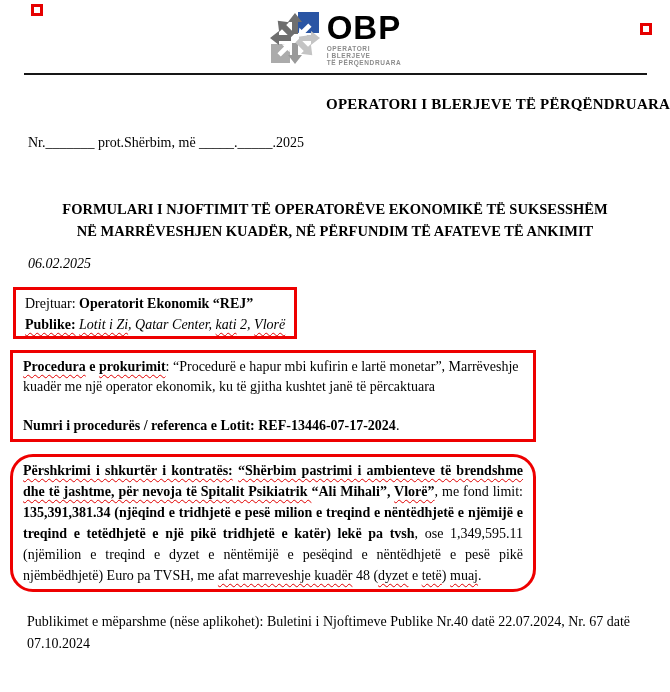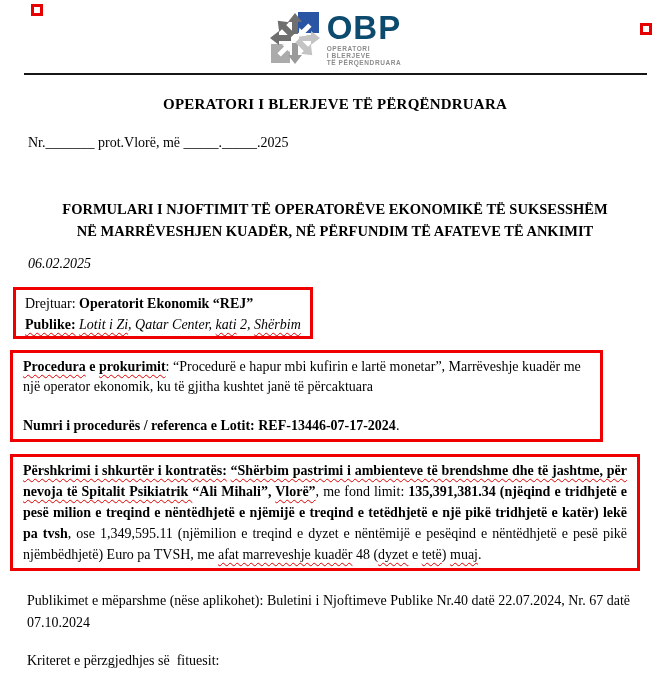--- a/index.html
+++ b/index.html
@@ -4,33 +4,33 @@
 <style>
   html,body{margin:0;padding:0;background:#ffffff;}
   .page{
     position:relative;width:670px;height:692px;background:#ffffff;overflow:hidden;
     font-family:"Liberation Serif","DejaVu Serif",serif;color:#000;font-size:14px;
   }
   
   .logo-row{display:flex;justify-content:center;align-items:flex-start;padding-top:8px;height:58px;}
   .logo-icon{width:52px;height:58px;flex:0 0 auto;}
   .logo-text{margin-left:6px;padding-top:6px;font-family:"Liberation Sans","DejaVu Sans",sans-serif;}
-  .logo-obp{font-weight:bold;font-size:33px;line-height:28px;letter-spacing:1px;color:#0c4a6e;}
+  .logo-obp{font-weight:bold;font-size:33px;line-height:28px;letter-spacing:1px;color:#000000;}
   .logo-caption{margin-top:3px;font-size:6.5px;line-height:7px;font-weight:bold;letter-spacing:.6px;color:#8c8c8c;}
   
   .top-rule{margin:7px 23px 0 24px;border:0;border-top:2.5px solid #161616;}
-  .masthead{margin-top:20px;text-align:center;font-weight:bold;font-size:15px;line-height:18px;letter-spacing:.2px;}
+  .masthead{margin-top:20px;text-align:right;font-weight:bold;font-size:15px;line-height:18px;letter-spacing:.2px;}
   .proto-row{display:flex;justify-content:flex-start;margin:21px 32px 0 28px;line-height:18px;}
   .form-title{margin-top:46px;padding:0 40px;text-align:center;font-weight:bold;font-size:14.5px;line-height:22px;}
   .notice-date{margin:13px 0 0 28px;font-style:italic;line-height:18px;}
   
   .redbox{border:3px solid #ee0000;box-sizing:border-box;}
   .box-recipient{display:inline-block;white-space:nowrap;margin:14px 0 0 13px;padding:3px 9px 1px 9px;line-height:21px;}
-  .box-procedure{margin:11px 5px 0 10px;width:593px;padding:4px 10px;line-height:19.5px;}
-  .box-contract{margin:12px 5px 0 10px;width:630px;padding:3px 10px;line-height:21px;text-align:justify;}
+  .box-procedure{margin:11px 5px 0 10px;width:526px;padding:4px 10px;line-height:19.5px;}
+  .box-contract{margin:12px 5px 0 10px;width:526px;padding:3px 10px;line-height:21px;text-align:justify;border-radius:23px;}
   .box-procedure p,.box-contract p{margin:0;}
   .spacer-line{height:19.5px;}
   
   .publications{margin:19px 30px 0 27px;line-height:22px;}
   .criteria{margin:18px 30px 0 27px;line-height:18px;white-space:pre-wrap;}
   
   .b{font-weight:bold;}
   .i{font-style:italic;}
   .sq{text-decoration:underline wavy #e00000;text-decoration-thickness:1px;text-underline-offset:3px;}
   
@@ -72,42 +72,41 @@
       </div>
     </div>
   </div>
 
   <hr class="top-rule">
 
   <div class="masthead">OPERATORI I BLERJEVE TË PËRQËNDRUARA</div>
 
   <div class="proto-row">
     <span>Nr._______ prot.</span>
-    <span>Vlorë, më _____._____.2025</span>
+    <span>Shërbim, më _____._____.2025</span>
   </div>
 
   <div class="form-title">
     <div>FORMULARI I NJOFTIMIT TË OPERATORËVE EKONOMIKË TË SUKSESSHËM</div>
     <div>NË MARRËVESHJEN KUADËR, NË PËRFUNDIM TË AFATEVE TË ANKIMIT</div>
   </div>
 
   <div class="notice-date">06.02.2025</div>
 
   <div class="redbox box-recipient">
     <div><span>Drejtuar: </span><span class="b">Operatorit Ekonomik “REJ”</span></div>
-    <div><span class="b sq">Publike:</span><span> </span><span class="i sq">Lotit i Zi</span><span class="i">, Qatar Center, </span><span class="i sq">kati</span><span class="i"> 2, </span><span class="i sq">Shërbim</span></div>
+    <div><span class="b sq">Publike:</span><span> </span><span class="i sq">Lotit i Zi</span><span class="i">, Qatar Center, </span><span class="i sq">kati</span><span class="i"> 2, </span><span class="i sq">Vlorë</span></div>
   </div>
 
   <div class="redbox box-procedure">
     <p><span class="b sq">Procedura</span><span class="b"> e </span><span class="b sq">prokurimit</span><span>: </span><span>“Procedurë e hapur mbi kufirin e lartë monetar”, Marrëveshje kuadër me një operator ekonomik, ku të gjitha kushtet janë të përcaktuara</span></p>
     <div class="spacer-line"></div>
     <p><span class="b">Numri i procedurës / referenca e Lotit: REF-13446-07-17-2024</span><span>.</span></p>
   </div>
 
   <div class="redbox box-contract">
     <p><span class="b sq">Përshkrimi i shkurtër i kontratës:</span><span class="b"> </span><span class="b sq">“Shërbim pastrimi i ambienteve të brendshme dhe të jashtme, për nevoja të Spitalit Psikiatrik </span><span class="b">“Ali Mihali”, </span><span class="b sq">Vlorë”</span><span>, me fond limit: </span><span class="b">135,391,381.34 (njëqind e tridhjetë e pesë milion e treqind e nëntëdhjetë e njëmijë e treqind e tetëdhjetë e një pikë tridhjetë e katër) lekë pa tvsh</span><span>, ose 1,349,595.11 (njëmilion e treqind e dyzet e nëntëmijë e pesëqind e nëntëdhjetë e pesë pikë njëmbëdhjetë) Euro pa TVSH, me </span><span class="sq">afat marreveshje kuadër</span><span> 48 (</span><span class="sq">dyzet</span><span> e </span><span class="sq">tetë</span><span>) </span><span class="sq">muaj</span><span>.</span></p>
   </div>
 
   <div class="publications">Publikimet e mëparshme (nëse aplikohet): Buletini i Njoftimeve Publike Nr.40 datë 22.07.2024, Nr. 67 datë 07.10.2024</div>
 
-  <div class="criteria">Kriteret e përzgjedhjes së  fituesit:</div>
 
 </div>
 
 </body></html>

